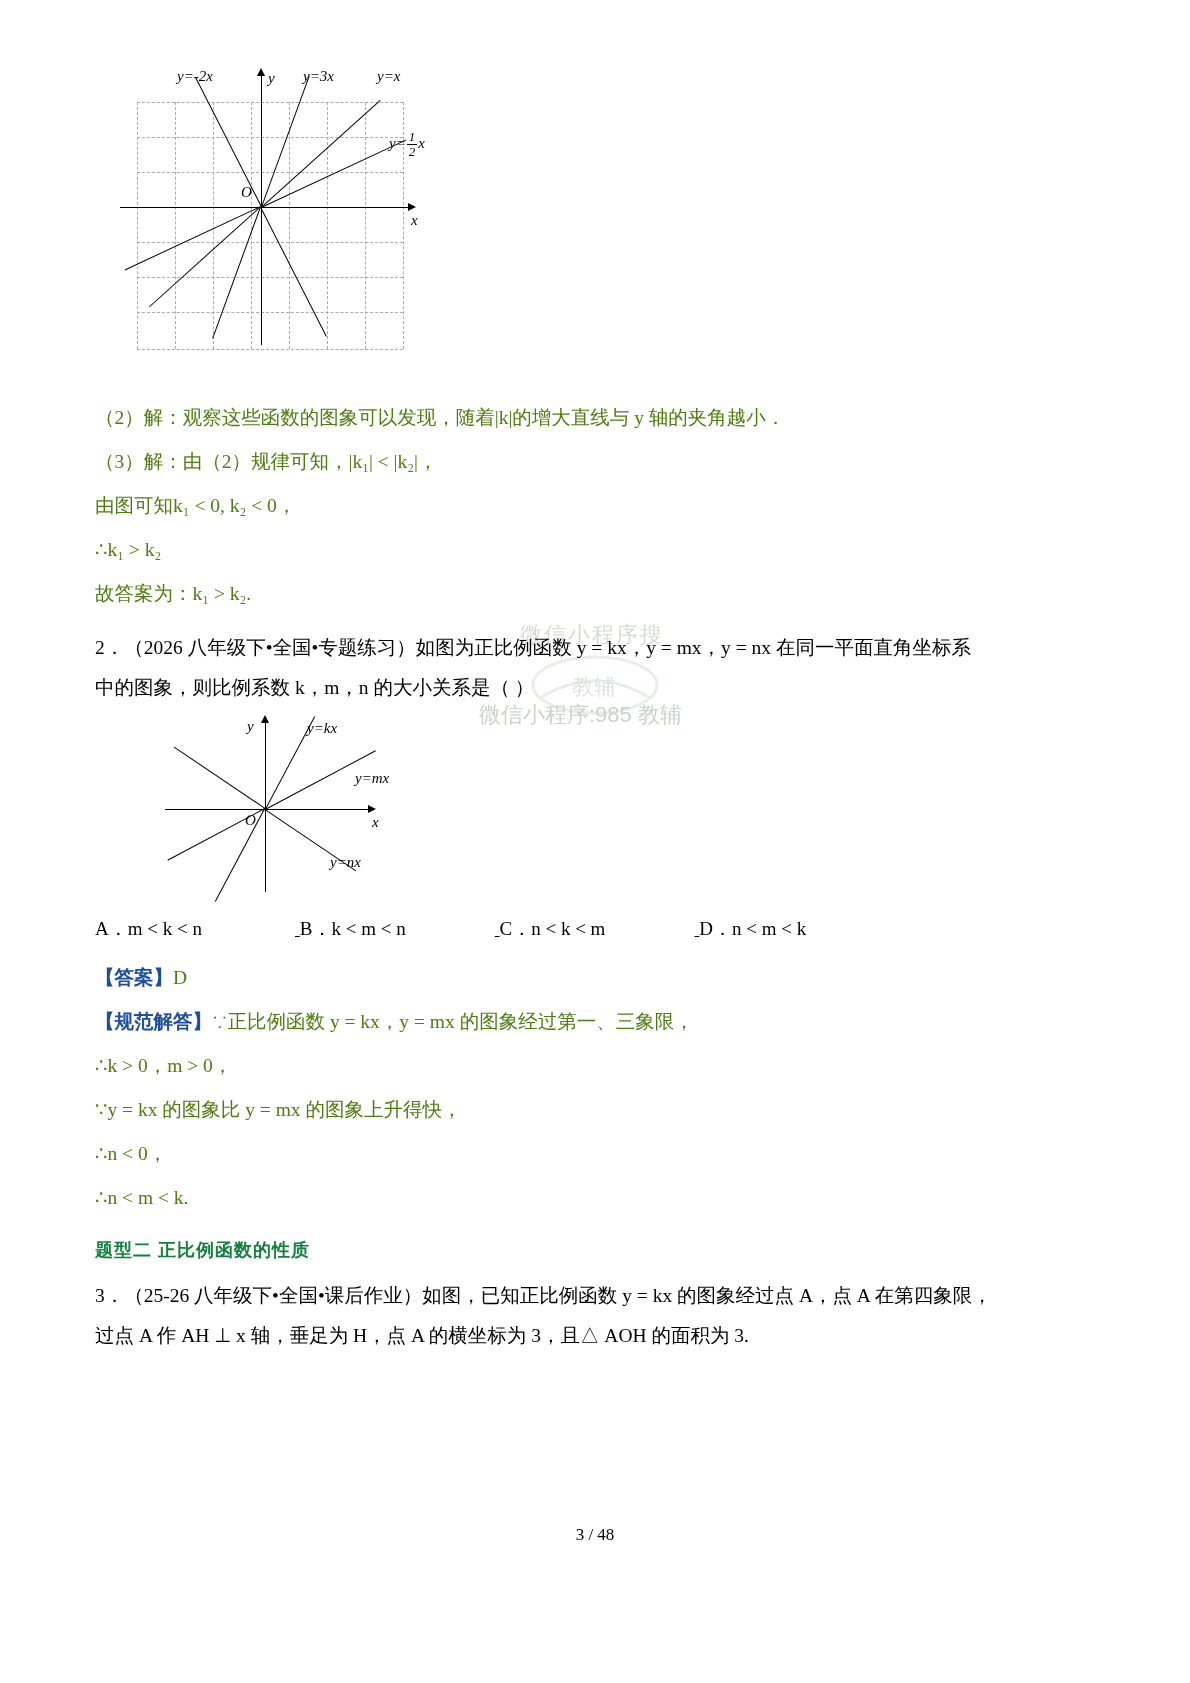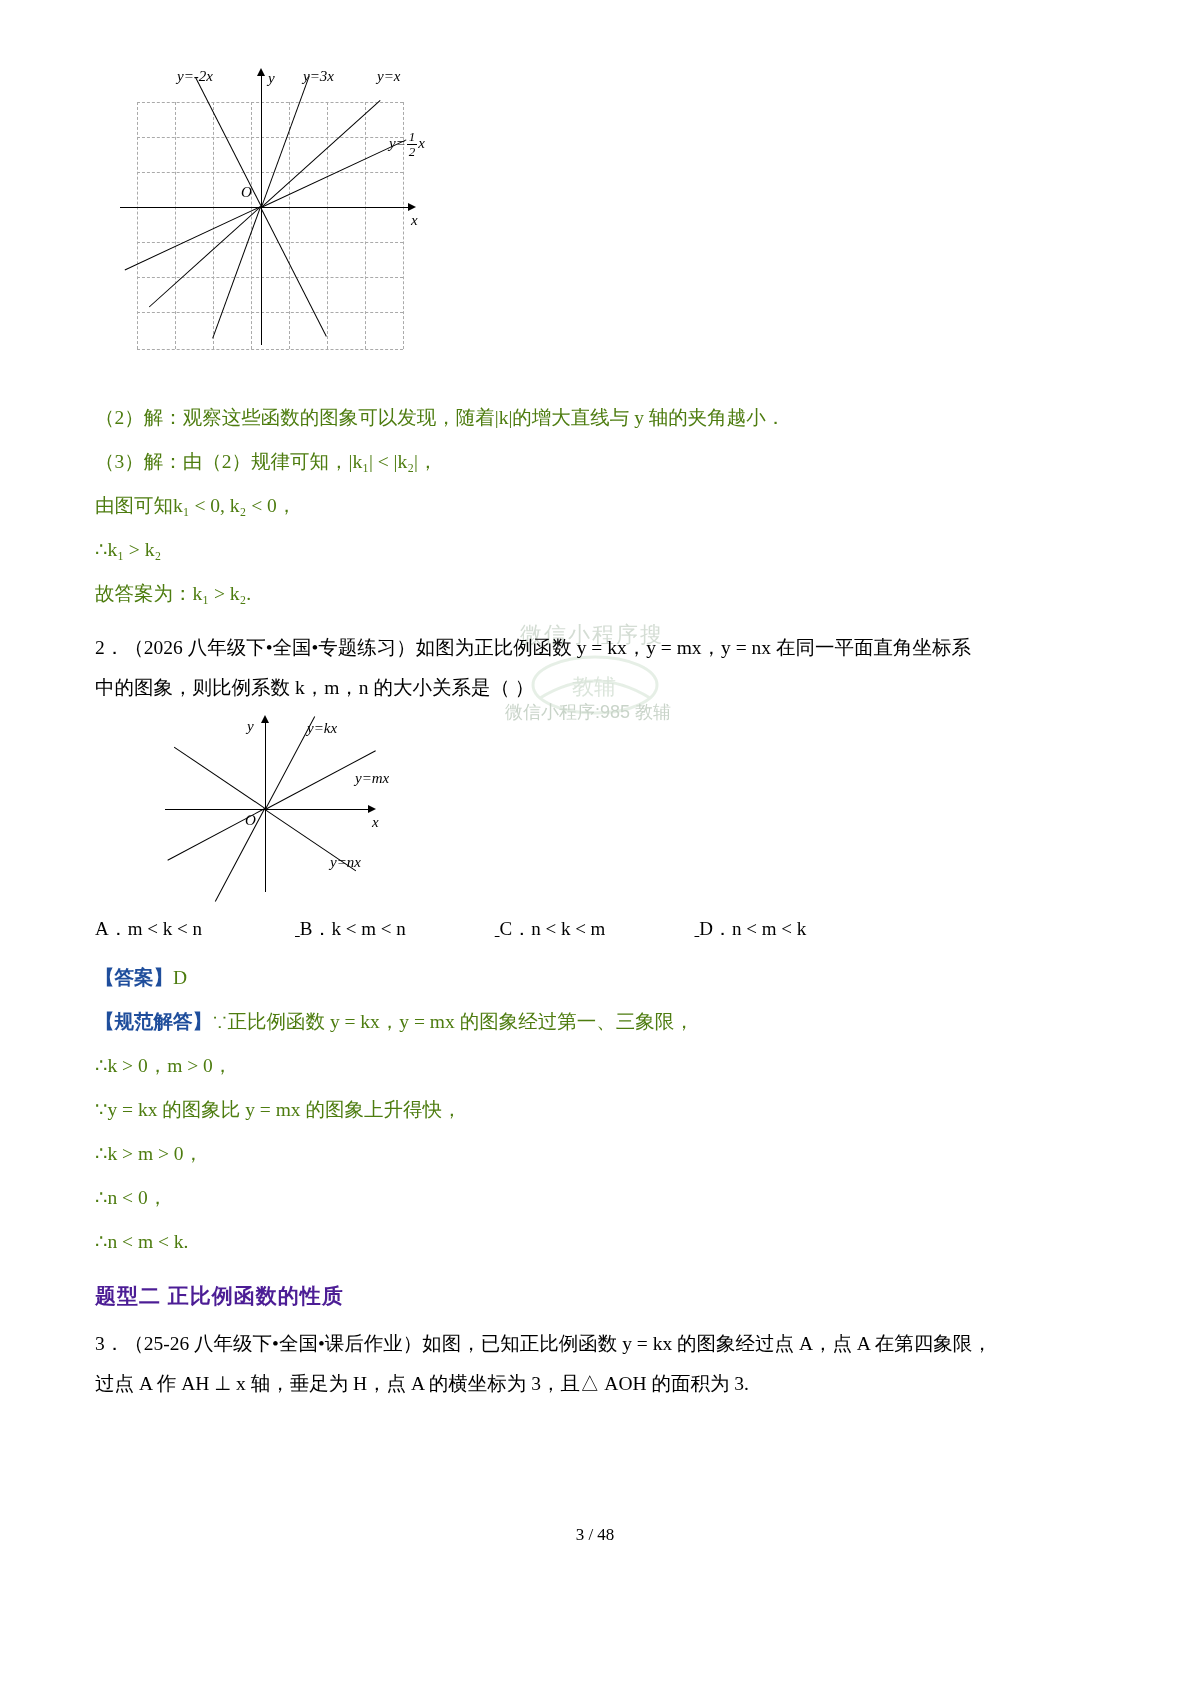--- a/index.html
+++ b/index.html
@@ -120,22 +120,22 @@
     font-family: "Liberation Sans", sans-serif;
     user-select: none;
   }
   .wm1 {
     left: 520px; top: 620px;
     font-size: 22px;
     letter-spacing: 2px;
     color: #d4ddd4;
   }
   .wm2 {
-    left: 505px; top: 700px;
-    font-size: 18px;
+    left: 479px; top: 700px;
+    font-size: 22px;
     color: #c9d4c9;
   }
   .wm-logo {
     position: absolute;
     left: 520px; top: 650px;
     width: 150px; height: 70px;
     opacity: .5;
   }
   .footer {
     position: absolute;
@@ -144,24 +144,24 @@
     text-align: center;
     font-size: 17px;
     font-family: "Liberation Serif", serif;
   }
   .opt-row {
     font-size: 19px;
     margin-top: 6px;
   }
   .opt-row span { display: inline-block; }
   .heading2 {
-    color: #4c1d95;
+    color: #15803d;
     font-family: "Liberation Sans", sans-serif;
     font-weight: bold;
-    font-size: 21px;
+    font-size: 18px;
     letter-spacing: 1px;
   }
   .ans-tag { color: #1f4e9c; font-weight: bold; }
 </style>
 </head>
 <body>
 
 <div class="page">
 
   <div class="wm wm1">微信小程序搜</div>
@@ -267,21 +267,20 @@
 
     <div class="line" style="margin-top:14px;">
       <span class="ans-tag">【答案】</span><span class="red">D</span>
     </div>
 
     <div class="line">
       <span class="ans-tag">【规范解答】</span><span class="red">∵正比例函数 y = kx，y = mx 的图象经过第一、三象限，</span>
     </div>
     <div class="line red">∴k &gt; 0，m &gt; 0，</div>
     <div class="line red">∵y = kx 的图象比 y = mx 的图象上升得快，</div>
-    <div class="line red">∴k &gt; m &gt; 0，</div>
     <div class="line red">∴n &lt; 0，</div>
     <div class="line red">∴n &lt; m &lt; k.</div>
 
     <div class="heading2" style="margin-top:18px;">题型二  正比例函数的性质</div>
 
     <div class="para" style="margin-top:14px;">
       <span>3．</span><span>（25-26 八年级下•全国•课后作业）</span><span>如图，已知正比例函数 y = kx 的图象经过点 A，点 A 在第四象限，</span>
     </div>
     <div class="para">过点 A 作 AH ⊥ x 轴，垂足为 H，点 A 的横坐标为 3，且△ AOH 的面积为 3.</div>
 

